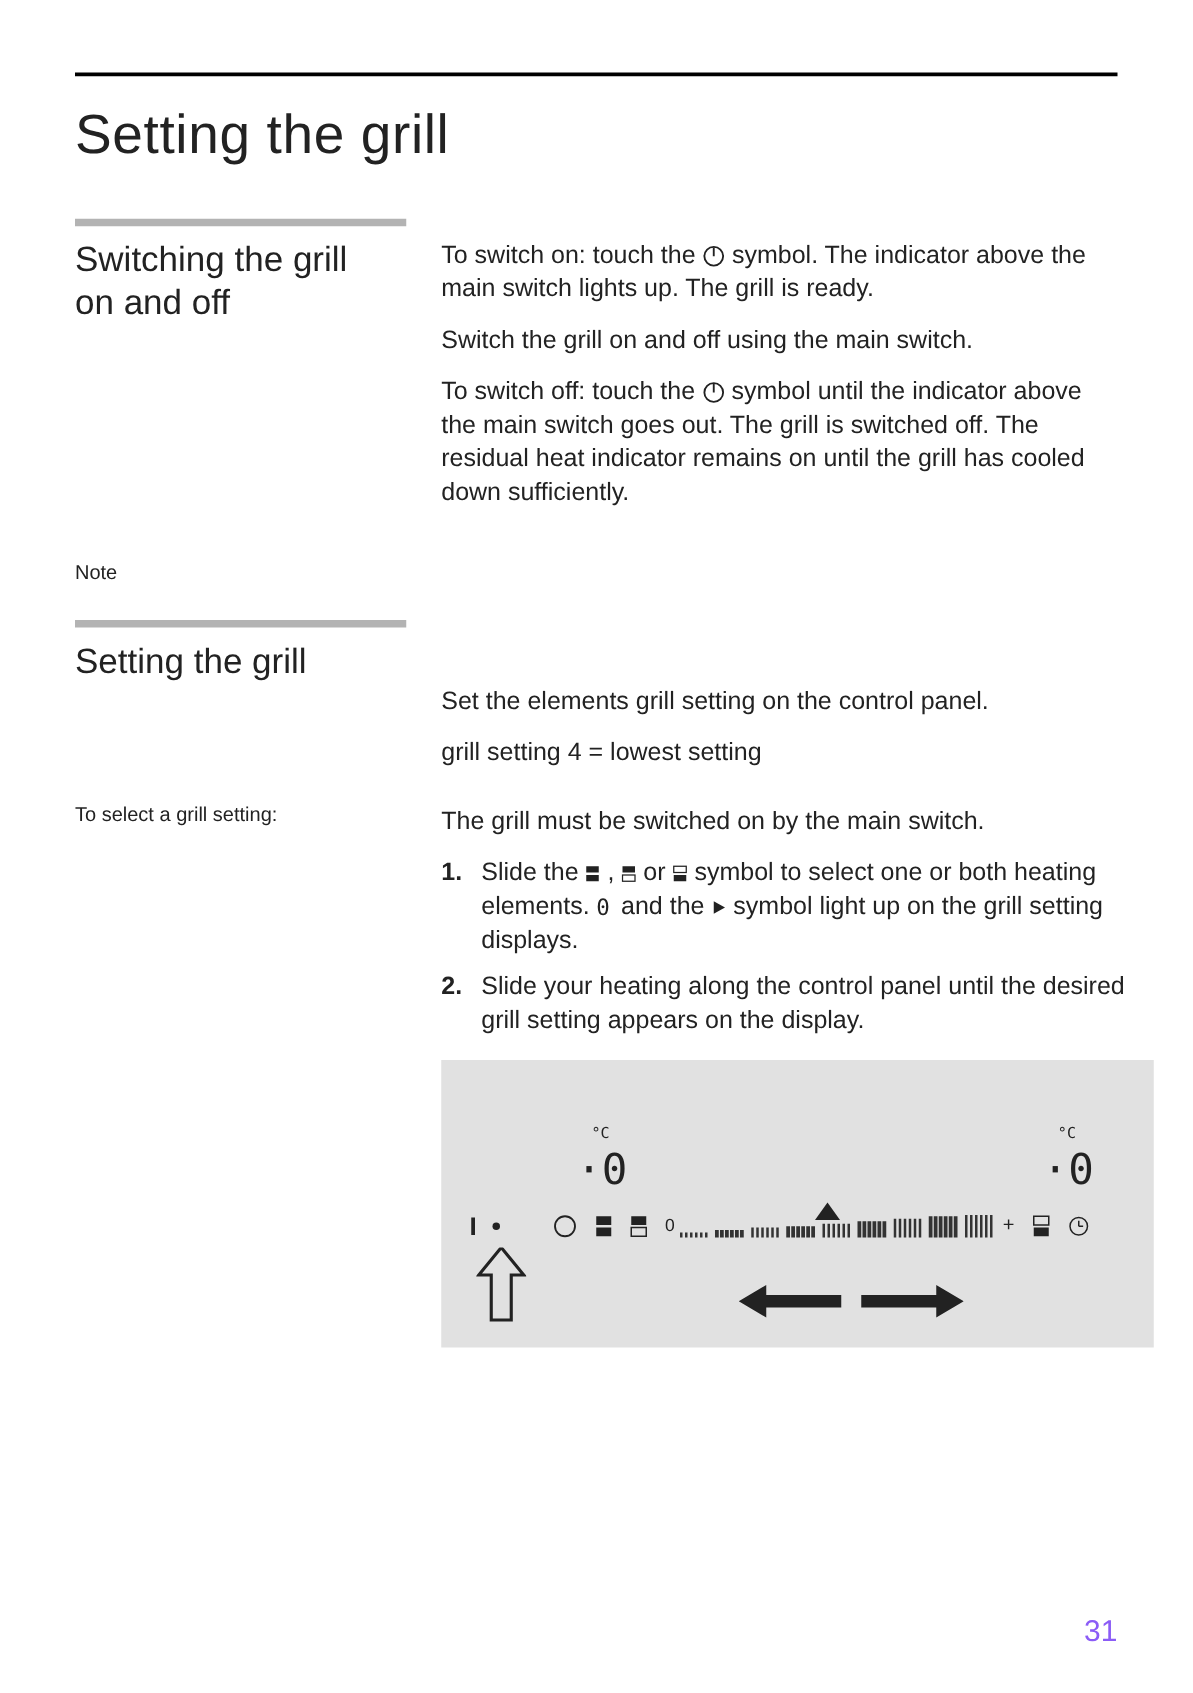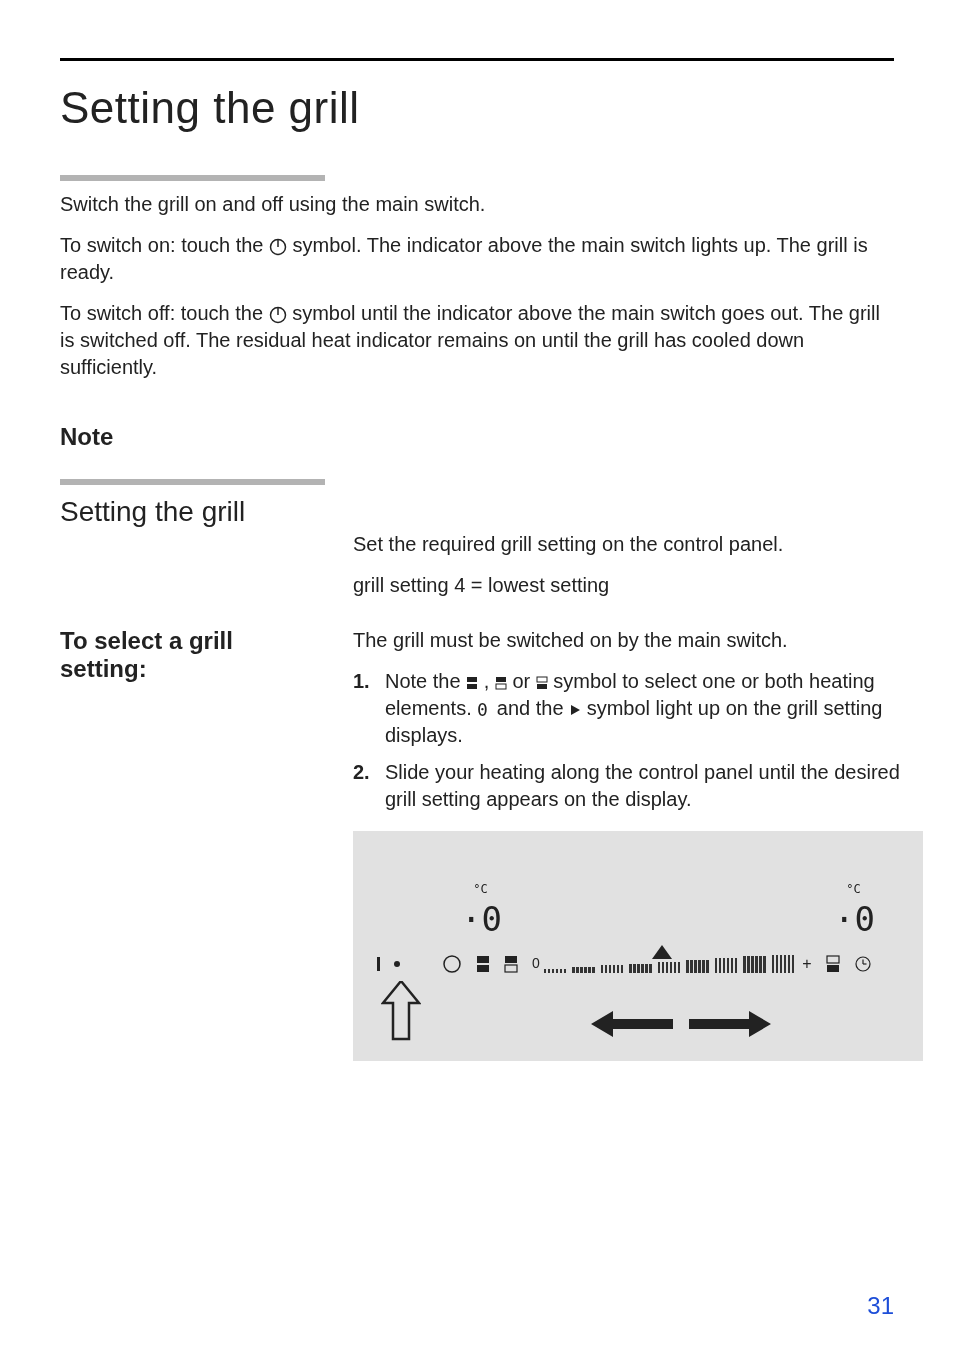--- a/index.html
+++ b/index.html
@@ -5,27 +5,27 @@
   * { box-sizing: border-box; margin: 0; padding: 0; }
   html, body { width: 954px; height: 1354px; background: #fff; font-family: Arial, Helvetica, sans-serif; color: #222; }
   .page { padding: 58px 60px 40px 60px; position: relative; height: 100%; }
   .top-rule { border-top: 3px solid #000; margin-bottom: 22px; }
   .h1 { font-size: 44px; font-weight: 400; letter-spacing: 0.5px; margin-bottom: 42px; }
   .section-rule { width: 265px; border-top: 6px solid #b3b3b3; margin-bottom: 10px; }
   .two-col { display: flex; gap: 28px; margin-bottom: 28px; }
   .left { width: 265px; flex-shrink: 0; }
   .right { flex: 1; font-size: 20px; line-height: 1.35; }
   .h2 { font-size: 28px; font-weight: 400; line-height: 1.2; }
-  .h3 { font-size: 24px; font-weight: 700; }
+  .h3 { font-size: 16px; font-weight: 400; }
   .para { margin-bottom: 14px; }
   .ol-item { display: flex; gap: 10px; margin-bottom: 10px; }
   .ol-num { font-weight: 700; min-width: 22px; }
   .ol-body { flex: 1; }
   .inline-icon { display: inline-block; vertical-align: middle; }
-  .page-num { position: absolute; bottom: 34px; right: 60px; font-size: 24px; color: #1d4ed8; }
+  .page-num { position: absolute; bottom: 34px; right: 60px; font-size: 24px; color: #8b5cf6; }
 
   
   .panel { width: 570px; height: 230px; background: #e1e1e1; margin-top: 18px; position: relative; font-family: Arial, sans-serif; }
   .panel-inner { position: absolute; top: 50px; left: 0; right: 0; }
   .displays { display: flex; justify-content: space-between; padding: 0 50px 10px 108px; font-family: monospace; }
   .disp { text-align: center; }
   .disp .unit { font-size: 12px; color: #222; }
   .disp .seg { font-size: 34px; font-family: "DS-Digital", monospace; letter-spacing: -2px; }
   .dot-before::before { content: "·"; font-size: 34px; margin-right: 2px; }
   .ctrl-row { display: flex; align-items: center; gap: 14px; padding: 0 24px; }
@@ -43,30 +43,36 @@
 </style>
 </head>
 <body>
 
 <div class="page">
   <div class="top-rule"></div>
   <h1 class="h1">Setting the grill</h1>
 
   <div class="section-rule"></div>
   <div class="two-col">
+    <div class="left">
+      <div class="h2">
+        <span>Switching the grill</span><br>
+        <span>on and off</span>
+      </div>
+    </div>
     <div class="right">
-      <p class="para">Switch the grill on and off using the main switch.</p>
       <p class="para">
         <span>To switch on: touch the </span>
         <svg class="inline-icon" width="18" height="18" viewBox="0 0 18 18">
             <circle cx="9" cy="9" r="7.5" fill="none" stroke="#222" stroke-width="1.5"></circle>
             <line x1="9" y1="2" x2="9" y2="9" stroke="#222" stroke-width="1.5"></line>
           </svg>
         <span> symbol. The indicator above the main switch lights up. The grill is ready.</span>
       </p>
+      <p class="para">Switch the grill on and off using the main switch.</p>
       <p class="para">
         <span>To switch off: touch the </span>
         <svg class="inline-icon" width="18" height="18" viewBox="0 0 18 18">
             <circle cx="9" cy="9" r="7.5" fill="none" stroke="#222" stroke-width="1.5"></circle>
             <line x1="9" y1="2" x2="9" y2="9" stroke="#222" stroke-width="1.5"></line>
           </svg>
         <span> symbol until the indicator above the main switch goes out. The grill is switched off. The residual heat indicator remains on until the grill has cooled down sufficiently.</span>
       </p>
     </div>
   </div>
@@ -75,36 +81,36 @@
       <div class="h3">Note</div>
     </div>
   </div>
 
   <div class="section-rule" style="margin-top:14px"></div>
   <div class="two-col">
     <div class="left">
       <div class="h2">Setting the grill</div>
     </div>
     <div class="right" style="padding-top:36px">
-      <p class="para">Set the required grill setting on the control panel.</p>
+      <p class="para">Set the elements grill setting on the control panel.</p>
       <p>grill setting 4 = lowest setting</p>
     </div>
   </div>
 
   <div class="two-col" style="margin-top:20px">
     <div class="left">
       <div class="h3">To select a grill setting:</div>
     </div>
     <div class="right">
       <p class="para">The grill must be switched on by the main switch.</p>
 
       <div class="ol-item">
         <div class="ol-num">1.</div>
         <div class="ol-body">
-          <span>Note the </span>
+          <span>Slide the </span>
           <svg class="inline-icon" width="12" height="14" viewBox="0 0 12 14">
               <rect x="1" y="1" width="10" height="5" fill="#222"></rect>
               <rect x="1" y="8" width="10" height="5" fill="#222"></rect>
             </svg>
           <span> , </span>
           <svg class="inline-icon" width="12" height="14" viewBox="0 0 12 14">
               <rect x="1" y="1" width="10" height="5" fill="#222"></rect>
               <rect x="1" y="8" width="10" height="5" fill="none" stroke="#222" stroke-width="1"></rect>
             </svg>
           <span> or </span>

